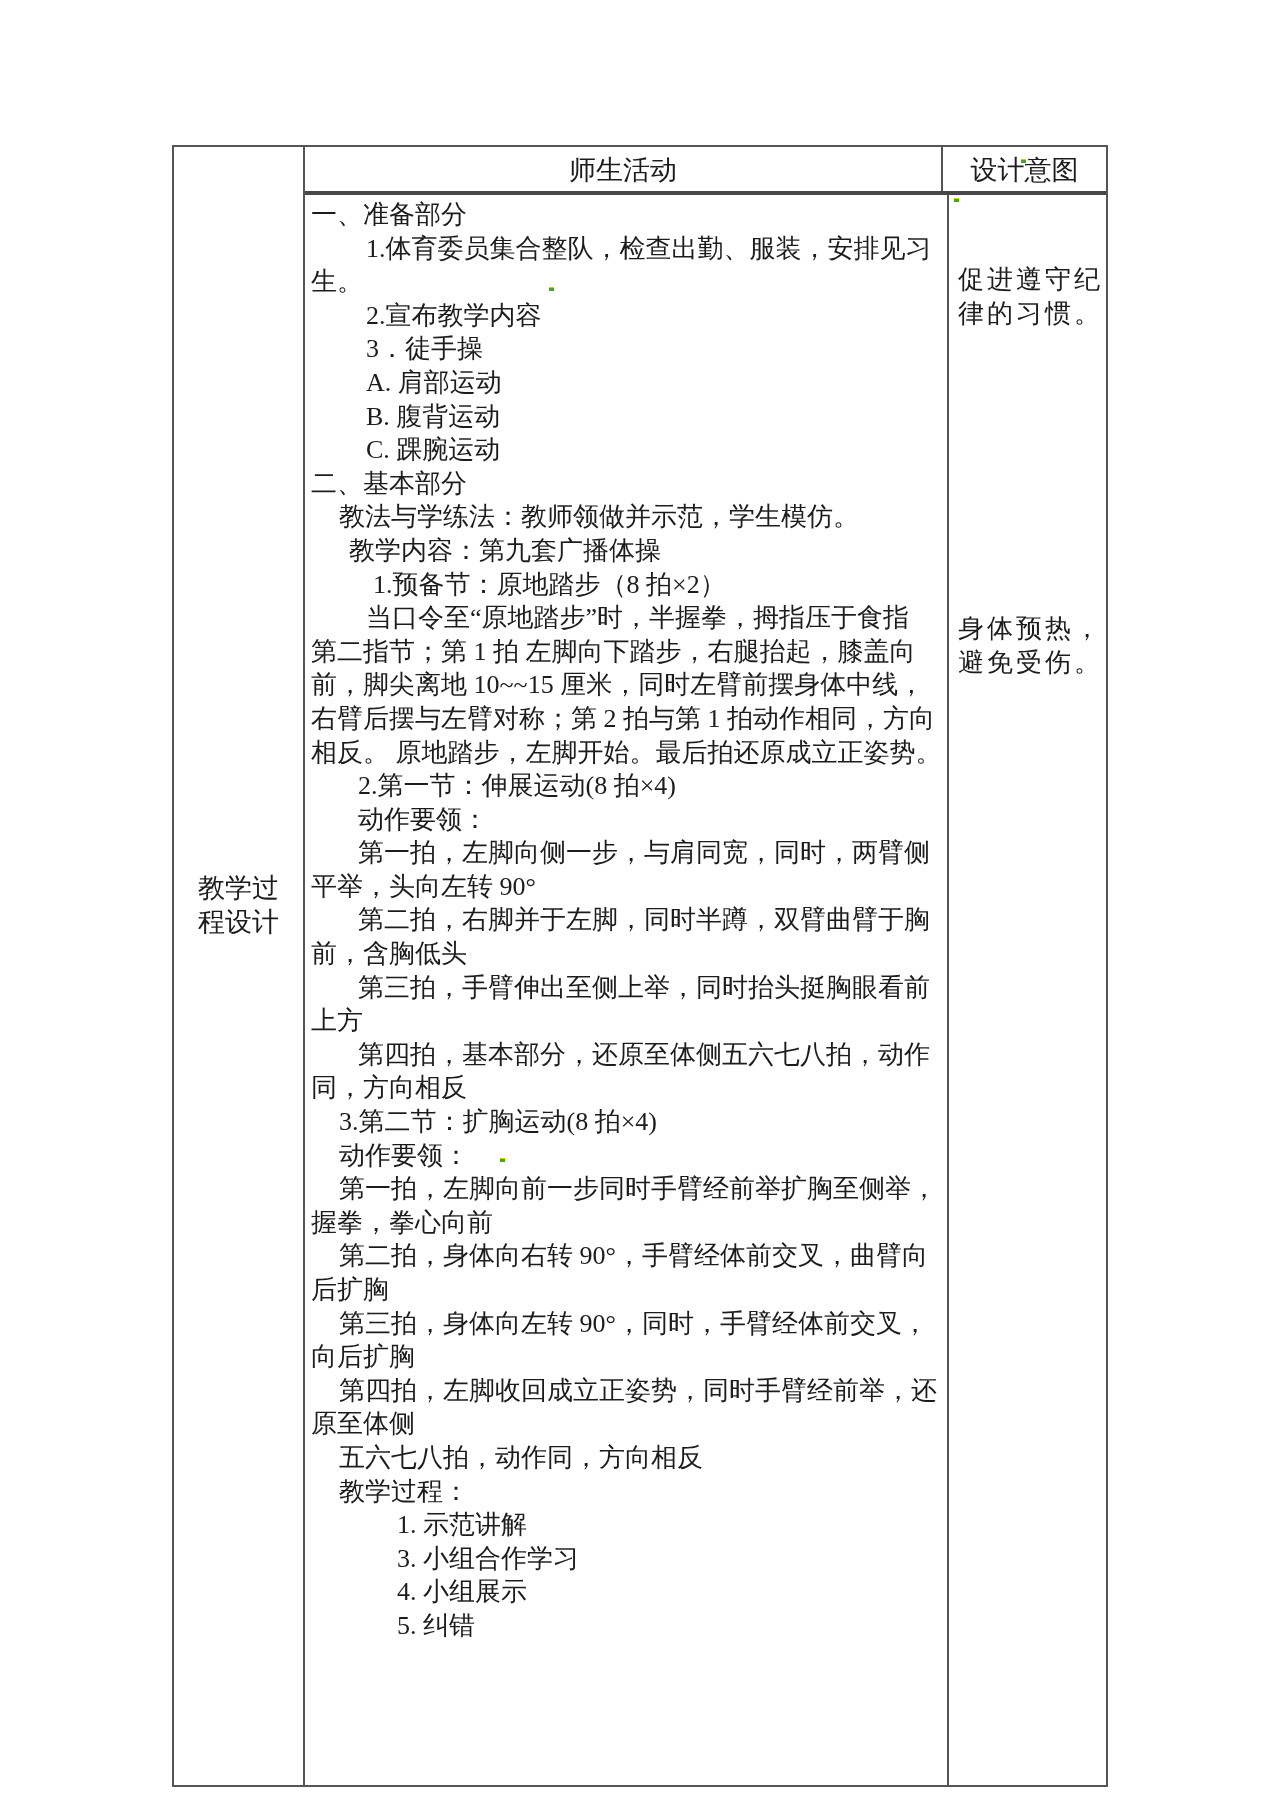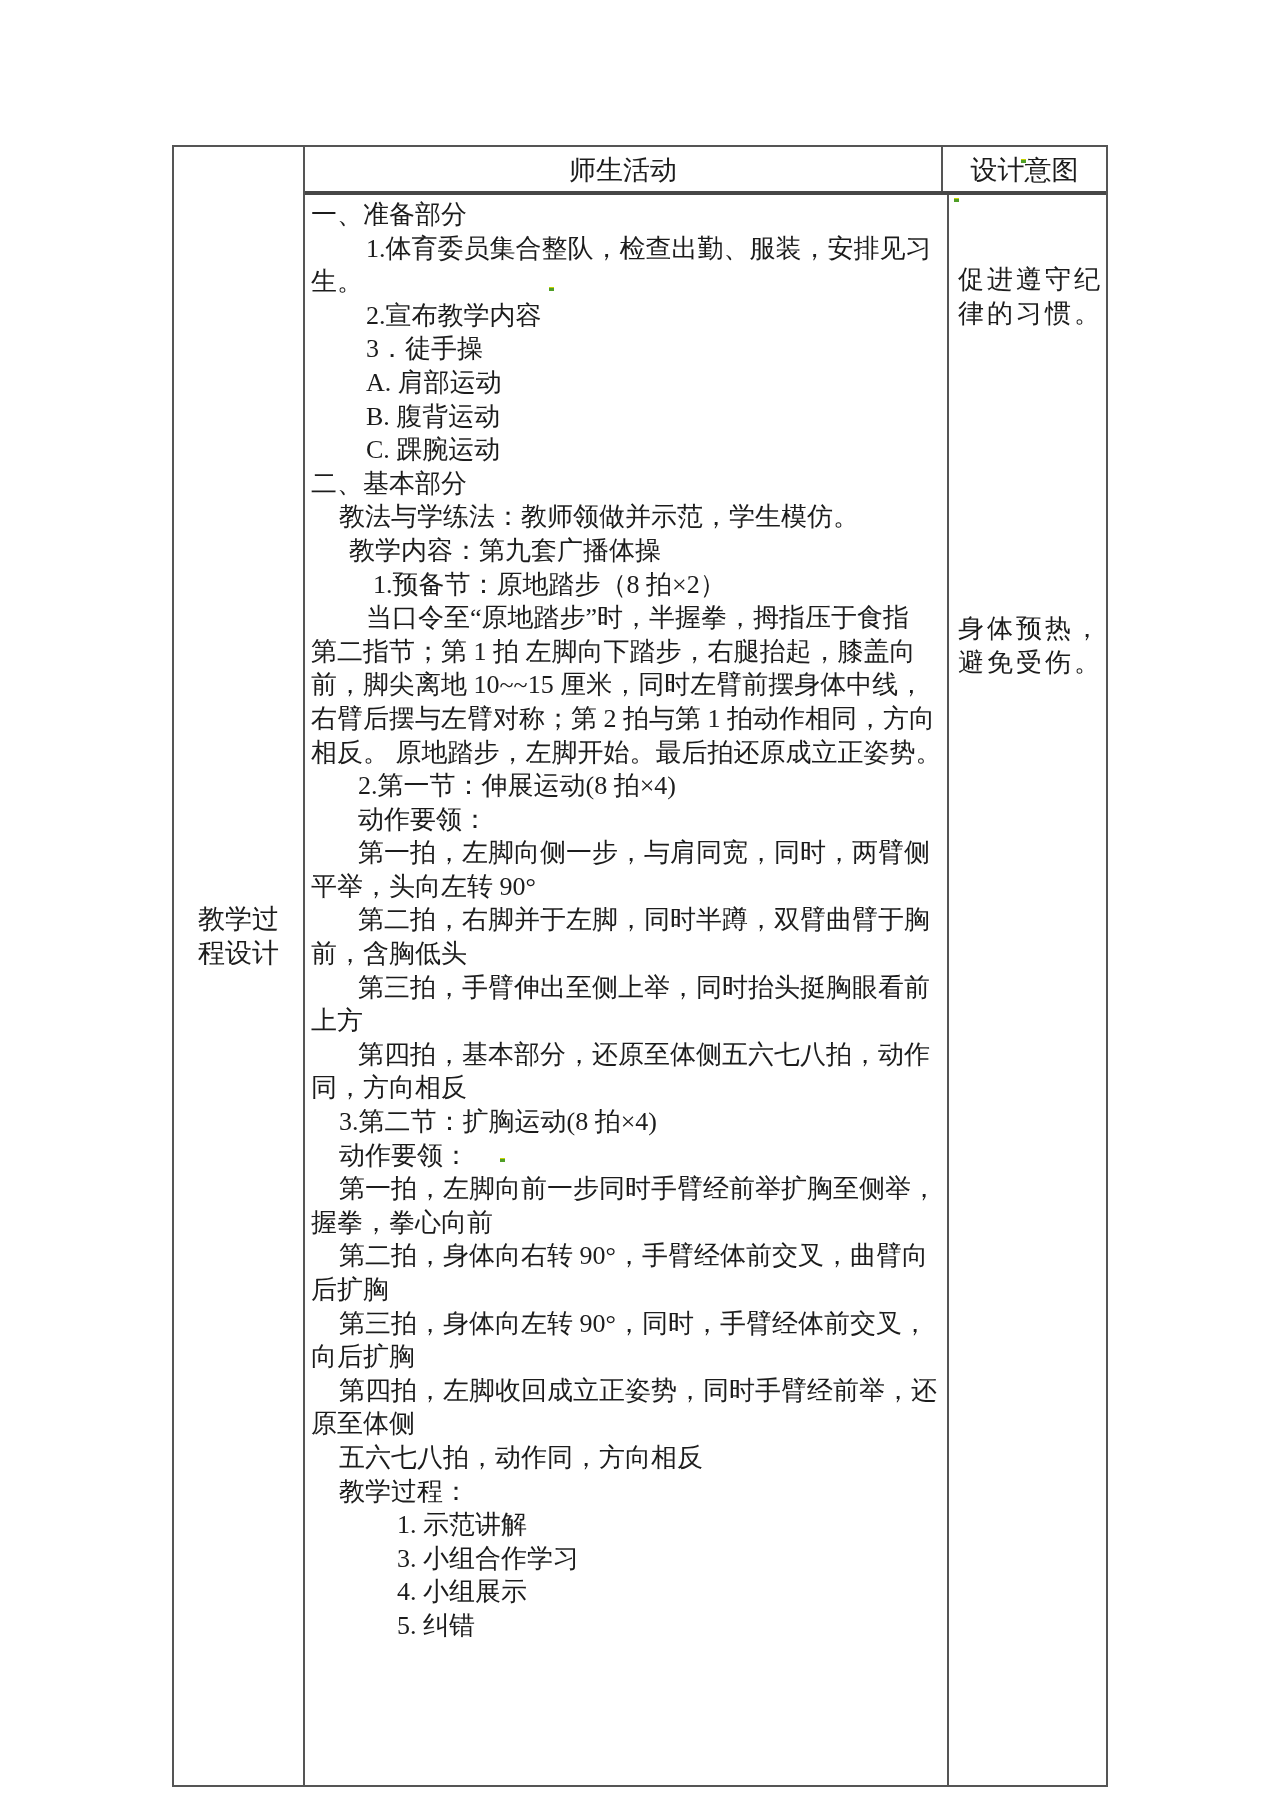--- a/index.html
+++ b/index.html
@@ -18,21 +18,21 @@
     border:2px solid #555555;
     display:flex;
   }
   
   .col1 {
     width:131px;
     border-right:2px solid #555555;
     position:relative;
   }
   .col1-label {
-    position:absolute; top:756px; left:0; right:0;
+    position:absolute; top:725px; left:0; right:0;
     display:flex; justify-content:center;align-items:flex-end;
   }
   .col1-label span {
     display:block; width:3.15em;
     font-size:27px; line-height:33.6px;
     text-align:center; word-break:break-all;
   }
   
   .colR { flex:1; display:flex; flex-direction:column; }
   .hdr-row {

